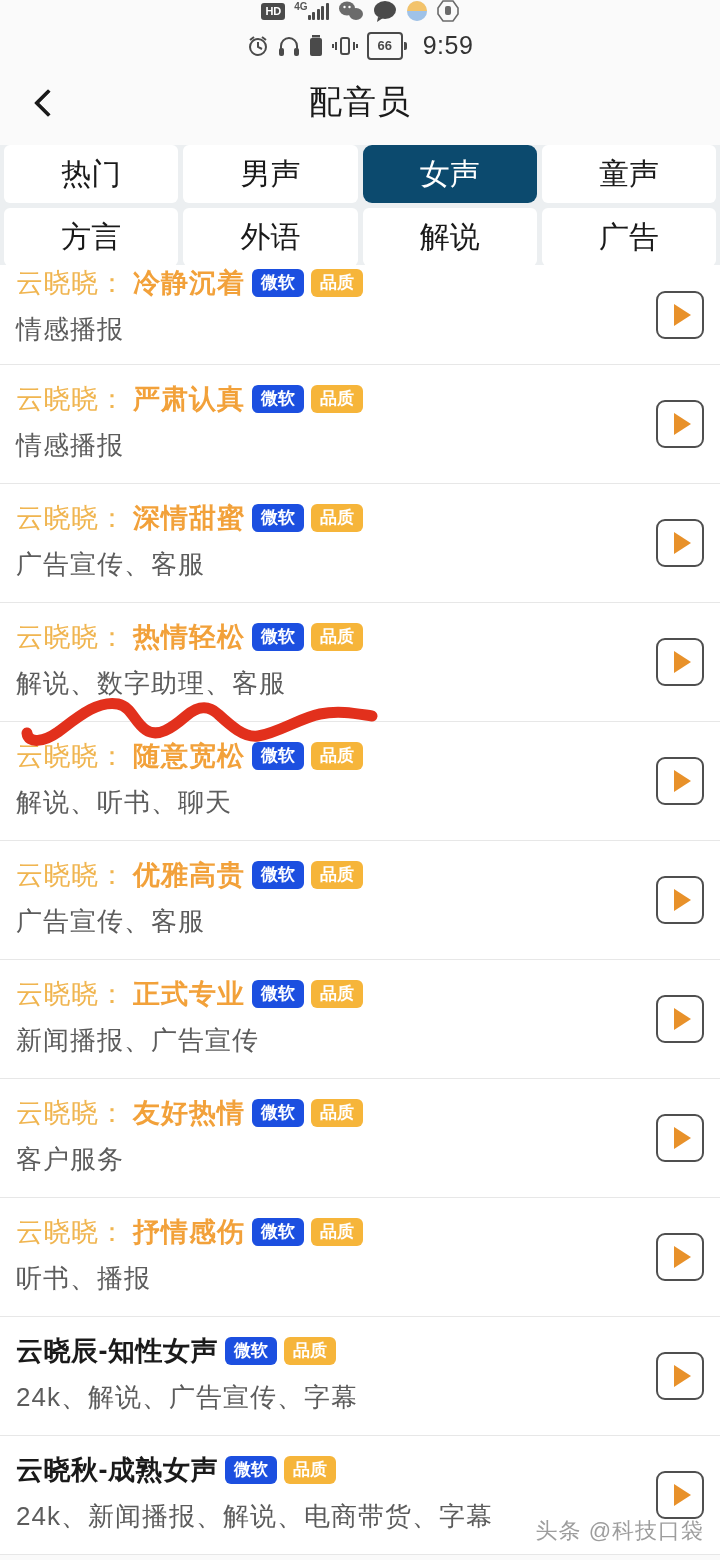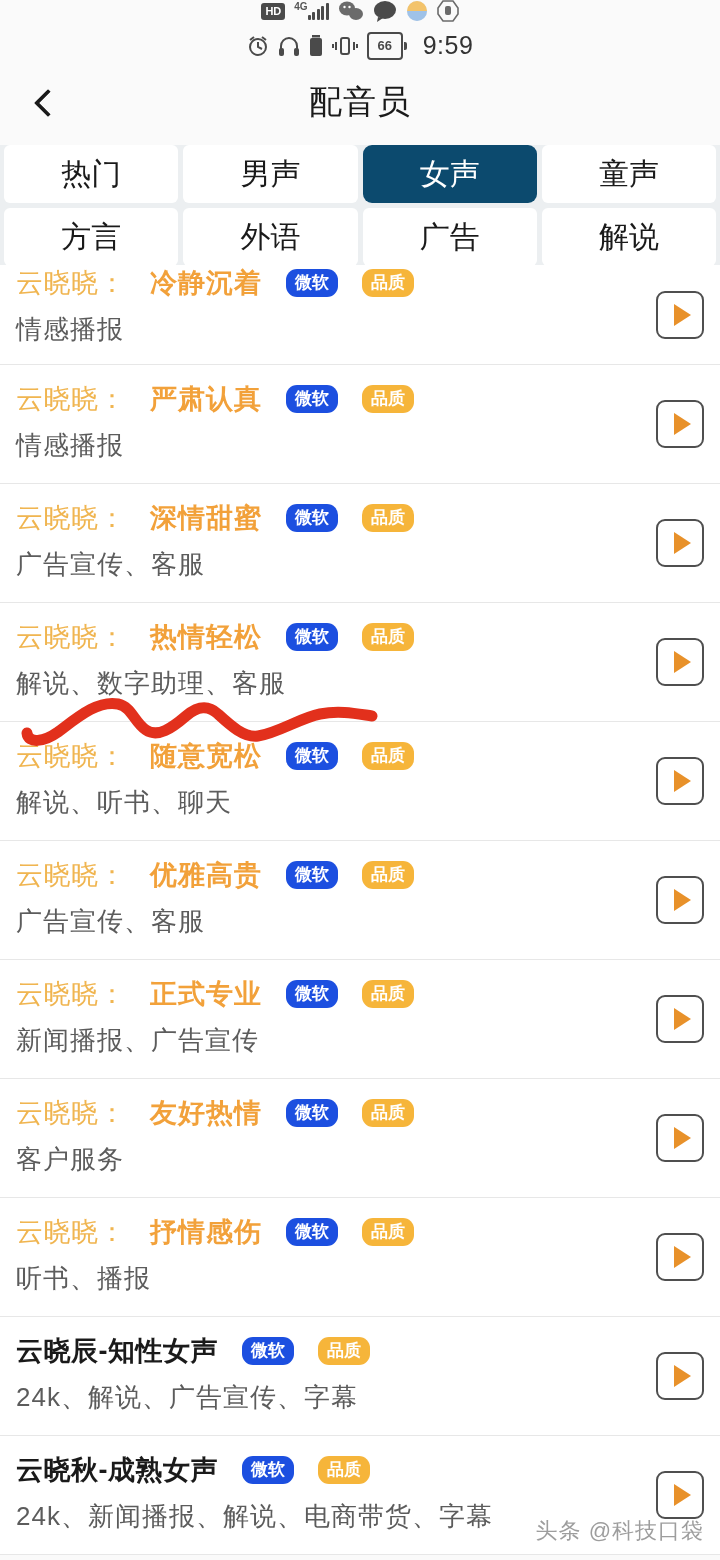--- a/index.html
+++ b/index.html
@@ -64,30 +64,30 @@
   .tab.active { background:#0c4a6e; color:#ffffff; font-weight:normal; border-radius:9px; }
 
   
   .list { background:#ffffff; }
   .row {
     position:relative; height:119px; border-bottom:1.5px solid #e7e7e7;
     padding:0 16px; background:#ffffff;
   }
   .row.first { height:100px; }
   .row-title {
-    display:flex; align-items:center; gap:24px;
+    display:flex; align-items:center; gap:7px;
     padding-top:16px; white-space:nowrap;
   }
   .row.first .row-title { padding-top:0; margin-top:-5px; }
   .vprefix { font-size:27px; color:#f0b550; letter-spacing:0.5px; }
   .vname   { font-size:27px; color:#f2a13a; font-weight:bold; letter-spacing:1px; }
   .vname.plain { color:#1a1a1a; font-weight:bold; letter-spacing:0.5px; }
   .badge {
     font-size:17px; color:#ffffff; font-weight:bold;
-    padding:3px 9px; border-radius:11px; line-height:1.25;
+    padding:3px 9px; border-radius:6px; line-height:1.25;
   }
   .badge.ms { background:#1c4fe0; }
   .badge.qa { background:#f6b53a; }
   .row-sub {
     font-size:26px; color:#5c5c5c; padding-top:11px; letter-spacing:1px;
   }
   .play-btn {
     position:absolute; right:16px; top:50%; transform:translateY(-50%);
     width:48px; height:48px; border:2.5px solid #4f4f4f; border-radius:9px;
     display:flex; align-items:center; justify-content:center;
@@ -195,22 +195,22 @@
     <div class="nav-title">配音员</div>
   </div>
 
   <div class="tabs">
     <div class="tab">热门</div>
     <div class="tab">男声</div>
     <div class="tab active">女声</div>
     <div class="tab">童声</div>
     <div class="tab">方言</div>
     <div class="tab">外语</div>
+    <div class="tab">解说</div>
     <div class="tab">广告</div>
-    <div class="tab">解说</div>
   </div>
 
   <div class="list" id="voice-list">
       <div class="row first">
         <div class="row-title">
           <span class="vprefix">云晓晓：</span>
           <span class="vname">冷静沉着</span>
           <span class="badge ms">微软</span>
           <span class="badge qa">品质</span>
         </div>

